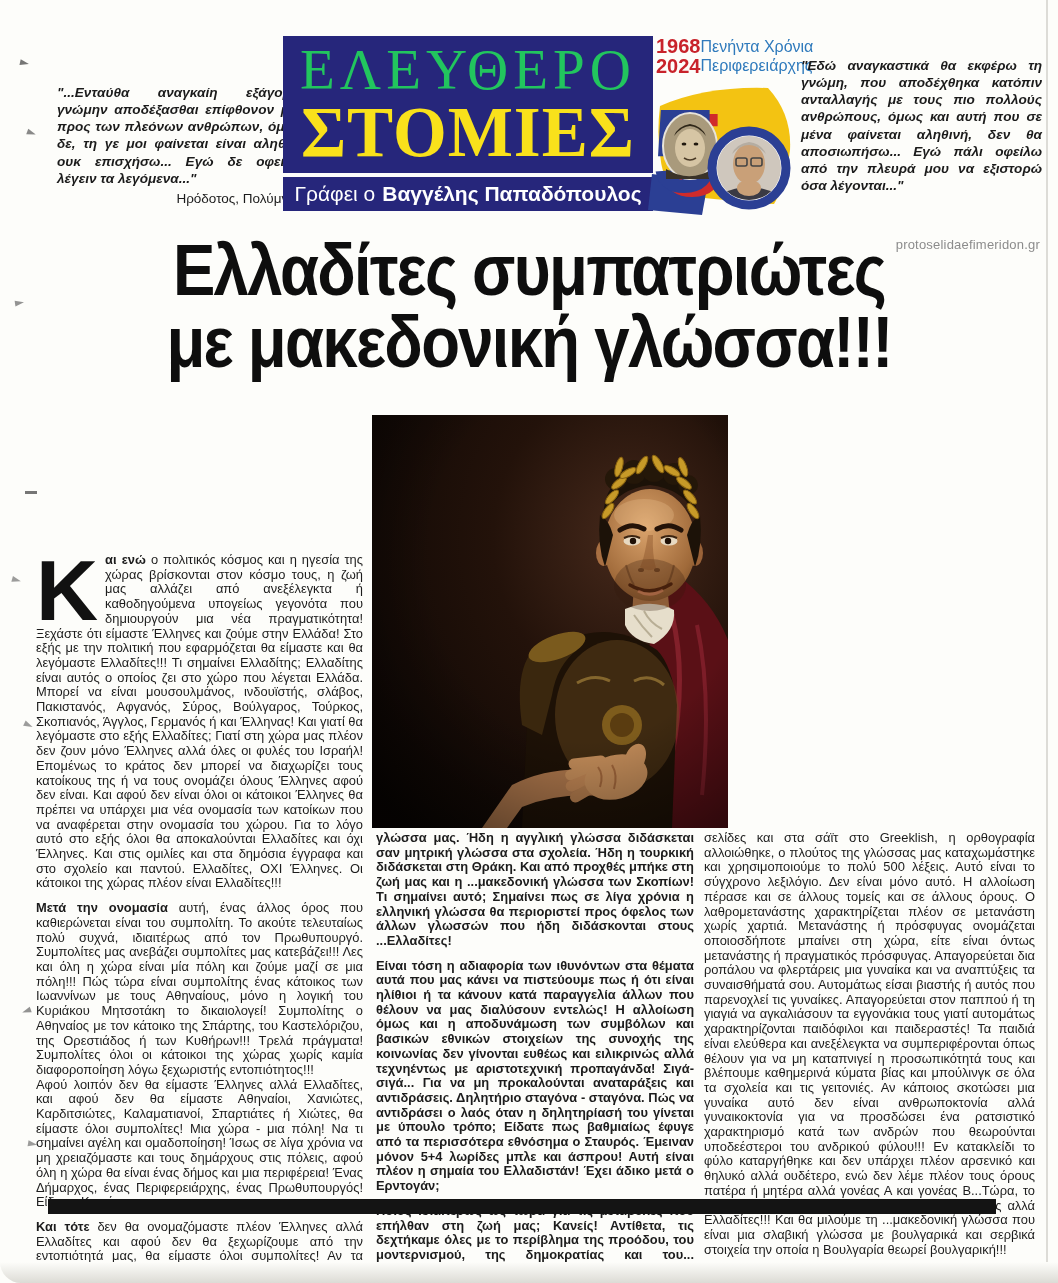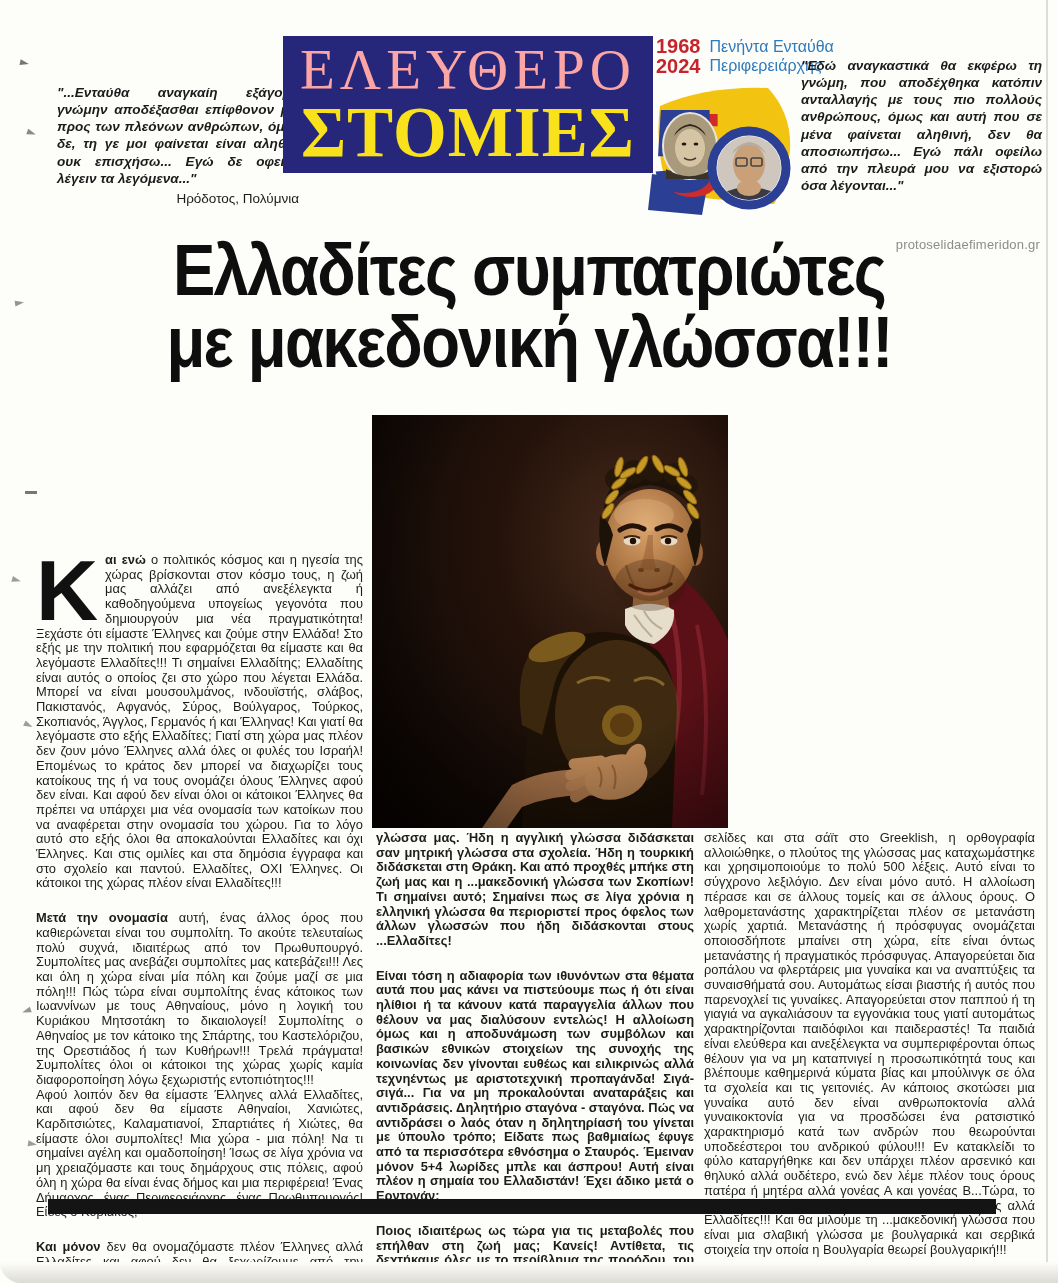--- a/index.html
+++ b/index.html
@@ -14,32 +14,32 @@
   .quote { font-style:italic; font-weight:bold; font-size:13.6px; line-height:1.26;
            color:#1b1b1b; text-align:justify; }
   .quote-left  { left:57px;  top:84px;  width:246px; }
   .quote-right { left:801px; top:57px;  width:241px; }
   .quote-attr  { font-style:normal; font-weight:normal; text-align:right;
                  margin-top:3px; padding-right:4px; font-size:13.5px; }
 
   
   .masthead { left:283px; top:36px; width:370px; height:137px; background:#26267b;
               display:flex; flex-direction:column; align-items:center; justify-content:center; }
-  .mast-t1 { font-family:"Liberation Serif", serif; font-weight:400; color:#fca5a5;
+  .mast-t1 { font-family:"Liberation Serif", serif; font-weight:400; color:#22c55e;
              font-size:57px; letter-spacing:5px; line-height:1; white-space:nowrap; }
   .mast-t2 { font-family:"Liberation Serif", serif; font-weight:700; color:#f9e11b;
              font-size:72px; letter-spacing:1px; line-height:1; margin-top:-2px;
              white-space:nowrap; transform:scaleX(0.96); transform-origin:50% 50%; }
   .mast-byline { left:283px; top:177px; width:370px; height:34px; background:#26267b;
                  color:#ffffff; font-size:21px; display:flex; align-items:center;
                  justify-content:center; white-space:nowrap; }
   .mast-byline b { margin-left:7px; }
 
   
-  .anniv { left:656px; top:36px; display:flex; gap:9px; align-items:flex-start;justify-content:center; }
+  .anniv { left:656px; top:36px; display:flex; align-items:flex-start;justify-content:center; }
   .anniv .years { font-weight:bold; font-size:20px; line-height:1.02; color:#c8232b; }
   .anniv .lbl   { font-size:16px; line-height:1.2; color:#2f7abc; padding-top:1px; }
   .logo50 { left:646px; top:84px; }
 
   
   .watermark { left:880px; top:237px; width:160px; text-align:right;
                font-size:13px; font-weight:normal; color:#8c8c8c; letter-spacing:0.2px; }
 
   
   .headline { left:0; top:234px; width:1058px; text-align:center; color:#0e0e0e;
@@ -49,21 +49,21 @@
   
   .subhead { left:42px; top:405px; width:322px; font-size:28px; line-height:1.24;
              color:#39404d; letter-spacing:-0.3px; }
 
   
   .photo { left:372px; top:415px; }
 
   
   .col { font-size:12.9px; line-height:14.7px; text-align:justify; color:#1c1c1c; }
   .col p { margin:0; }
-  .col p.gap { margin-top:20px; }
+  .col p.gap { margin-top:10px; }
   .col1 { left:36px;  top:553px; width:327px; }
   .col2 { left:376px; top:831px; width:318px;font-weight:bold; }
   .col3 { left:704px; top:831px; width:331px; }
   .dropcap { float:left; font-weight:700; font-size:86px; line-height:68px;
              padding:3px 7px 2px 0; color:#111; }
 
   
   .bottom-bar { left:48px; top:1199px; width:948px; height:15px; background:#141414; }
 
   
@@ -81,28 +81,32 @@
 
   <div class="abs quote quote-left">
     <div>"...Ενταύθα αναγκαίη εξάγομαι γνώμην αποδέξασθαι επίφθονον μεν προς των πλεόνων ανθρώπων, όμως δε, τη γε μοι φαίνεται είναι αληθές, ουκ επισχήσω... Εγώ δε οφείλω λέγειν τα λεγόμενα..."</div>
     <div class="quote-attr">Ηρόδοτος, Πολύμνια</div>
   </div>
 
   <div class="abs masthead">
     <div class="mast-t1">ΕΛΕΥΘΕΡΟ</div>
     <div class="mast-t2">ΣΤΟΜΙΕΣ</div>
   </div>
+  <div class="abs mast-byline">
+    <span>Γράφει ο</span>
+    <b>Βαγγέλης Παπαδόπουλος</b>
+  </div>
 
   <div class="abs anniv">
     <div class="years">
       <div>1968</div>
       <div>2024</div>
     </div>
     <div class="lbl">
-      <div>Πενήντα Ενταύθα</div>
+      <div>Πενήντα Χρόνια</div>
       <div>Περιφερειάρχης</div>
     </div>
   </div>
 
   <svg class="abs logo50" width="146" height="132" viewBox="0 0 146 132">
     <path d="M 14 22 Q 60 2 122 4 Q 146 30 144 66 Q 140 100 128 120 Q 70 116 24 110 Q 8 70 14 22 Z" fill="#f3c312"></path>
     <path d="M 6 90 L 62 98 L 56 131 L 2 126 Z" fill="#2b3f94"></path>
     <text x="14" y="112" font-family="Liberation Sans, sans-serif" font-size="118" font-weight="bold" fill="#d02b2b">5</text>
     <text x="6" y="108" font-family="Liberation Sans, sans-serif" font-size="118" font-weight="bold" fill="#2b3f94">5</text>
 
@@ -251,21 +255,21 @@
     <p>
       <span class="dropcap">Κ</span><b>αι ενώ</b><span> ο πολιτικός κόσμος και η ηγεσία της χώρας βρίσκονται στον κόσμο τους, η ζωή μας αλλάζει από ανεξέλεγκτα ή καθοδηγούμενα υπογείως γεγονότα που δημιουργούν μια νέα πραγματικότητα! Ξεχάστε ότι είμαστε Έλληνες και ζούμε στην Ελλάδα! Στο εξής με την πολιτική που εφαρμόζεται θα είμαστε και θα λεγόμαστε Ελλαδίτες!!! Τι σημαίνει Ελλαδίτης; Ελλαδίτης είναι αυτός ο οποίος ζει στο χώρο που λέγεται Ελλάδα. Μπορεί να είναι μουσουλμάνος, ινδουϊστής, σλάβος, Πακιστανός, Αφγανός, Σύρος, Βούλγαρος, Τούρκος, Σκοπιανός, Άγγλος, Γερμανός ή και Έλληνας! Και γιατί θα λεγόμαστε στο εξής Ελλαδίτες; Γιατί στη χώρα μας πλέον δεν ζουν μόνο Έλληνες αλλά όλες οι φυλές του Ισραήλ! Επομένως το κράτος δεν μπορεί να διαχωρίζει τους κατοίκους της ή να τους ονομάζει όλους Έλληνες αφού δεν είναι. Και αφού δεν είναι όλοι οι κάτοικοι Έλληνες θα πρέπει να υπάρχει μια νέα ονομασία των κατοίκων που να αναφέρεται στην ονομασία του χώρου. Για το λόγο αυτό στο εξής όλοι θα αποκαλούνται Ελλαδίτες και όχι Έλληνες. Και στις ομιλίες και στα δημόσια έγγραφα και στο σχολείο και παντού. Ελλαδίτες, ΟΧΙ Έλληνες. Οι κάτοικοι της χώρας πλέον είναι Ελλαδίτες!!!</span>
     </p>
     <p class="gap">
       <b>Μετά την ονομασία</b><span> αυτή, ένας άλλος όρος που καθιερώνεται είναι του συμπολίτη. Το ακούτε τελευταίως πολύ συχνά, ιδιαιτέρως από τον Πρωθυπουργό. Συμπολίτες μας ανεβάζει συμπολίτες μας κατεβάζει!!! Λες και όλη η χώρα είναι μία πόλη και ζούμε μαζί σε μια πόλη!!! Πώς τώρα είναι συμπολίτης ένας κάτοικος των Ιωαννίνων με τους Αθηναίους, μόνο η λογική του Κυριάκου Μητσοτάκη το δικαιολογεί! Συμπολίτης ο Αθηναίος με τον κάτοικο της Σπάρτης, του Καστελόριζου, της Ορεστιάδος ή των Κυθήρων!!! Τρελά πράγματα! Συμπολίτες όλοι οι κάτοικοι της χώρας χωρίς καμία διαφοροποίηση λόγω ξεχωριστής εντοπιότητος!!!</span>
     </p>
     <p>
       <span>Αφού λοιπόν δεν θα είμαστε Έλληνες αλλά Ελλαδίτες, και αφού δεν θα είμαστε Αθηναίοι, Χανιώτες, Καρδιτσιώτες, Καλαματιανοί, Σπαρτιάτες ή Χιώτες, θα είμαστε όλοι συμπολίτες! Μια χώρα - μια πόλη! Να τι σημαίνει αγέλη και ομαδοποίηση! Ίσως σε λίγα χρόνια να μη χρειαζόμαστε και τους δημάρχους στις πόλεις, αφού όλη η χώρα θα είναι ένας δήμος και μια περιφέρεια! Ένας Δήμαρχος, ένας Περιφερειάρχης, ένας Πρωθυπουργός! Είδες ο Κυριάκος;</span>
     </p>
     <p class="gap">
-      <b>Και μόνον</b><span> δεν θα ονομαζόμαστε πλέον Έλληνες αλλά Ελλαδίτες και αφού δεν θα ξεχωρίζουμε από την εντοπιότητά μας, θα είμαστε όλοι συμπολίτες! Αν τα πράγματα εξελιχθούν έτσι χωρίς κάποια λαϊκή αντίδραση, τότε μοιραία θα αλλάξει και η</span>
+      <b>Και τότε</b><span> δεν θα ονομαζόμαστε πλέον Έλληνες αλλά Ελλαδίτες και αφού δεν θα ξεχωρίζουμε από την εντοπιότητά μας, θα είμαστε όλοι συμπολίτες! Αν τα πράγματα εξελιχθούν έτσι χωρίς κάποια λαϊκή αντίδραση, τότε μοιραία θα αλλάξει και η</span>
     </p>
   </div>
 
   <div class="abs col col2">
     <p>
       <span>γλώσσα μας. Ήδη η αγγλική γλώσσα διδάσκεται σαν μητρική γλώσσα στα σχολεία. Ήδη η τουρκική διδάσκεται στη Θράκη. Και από προχθές μπήκε στη ζωή μας και η ...μακεδονική γλώσσα των Σκοπίων! Τι σημαίνει αυτό; Σημαίνει πως σε λίγα χρόνια η ελληνική γλώσσα θα περιοριστεί προς όφελος των άλλων γλωσσών που ήδη διδάσκονται στους ...Ελλαδίτες!</span>
     </p>
     <p class="gap">
       <b>Είναι τόση</b><span> η αδιαφορία των ιθυνόντων στα θέματα αυτά που μας κάνει να πιστεύουμε πως ή ότι είναι ηλίθιοι ή τα κάνουν κατά παραγγελία άλλων που θέλουν να μας διαλύσουν εντελώς! Η αλλοίωση όμως και η αποδυνάμωση των συμβόλων και βασικών εθνικών στοιχείων της συνοχής της κοινωνίας δεν γίνονται ευθέως και ειλικρινώς αλλά τεχνηέντως με αριστοτεχνική προπαγάνδα! Σιγά-σιγά... Για να μη προκαλούνται αναταράξεις και αντιδράσεις. Δηλητήριο σταγόνα - σταγόνα. Πώς να αντιδράσει ο λαός όταν η δηλητηρίασή του γίνεται με ύπουλο τρόπο; Είδατε πως βαθμιαίως έφυγε από τα περισσότερα εθνόσημα ο Σταυρός. Έμειναν μόνον 5+4 λωρίδες μπλε και άσπρου! Αυτή είναι πλέον η σημαία του Ελλαδιστάν! Έχει άδικο μετά ο Ερντογάν;</span>
     </p>

